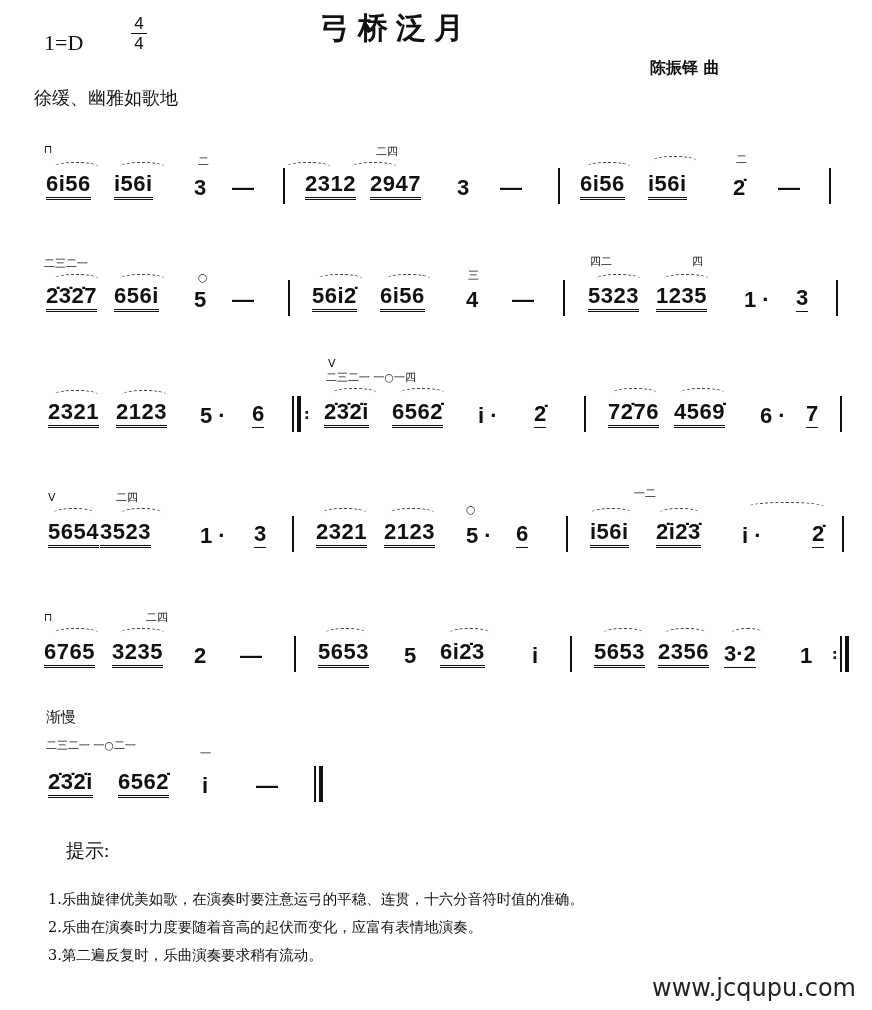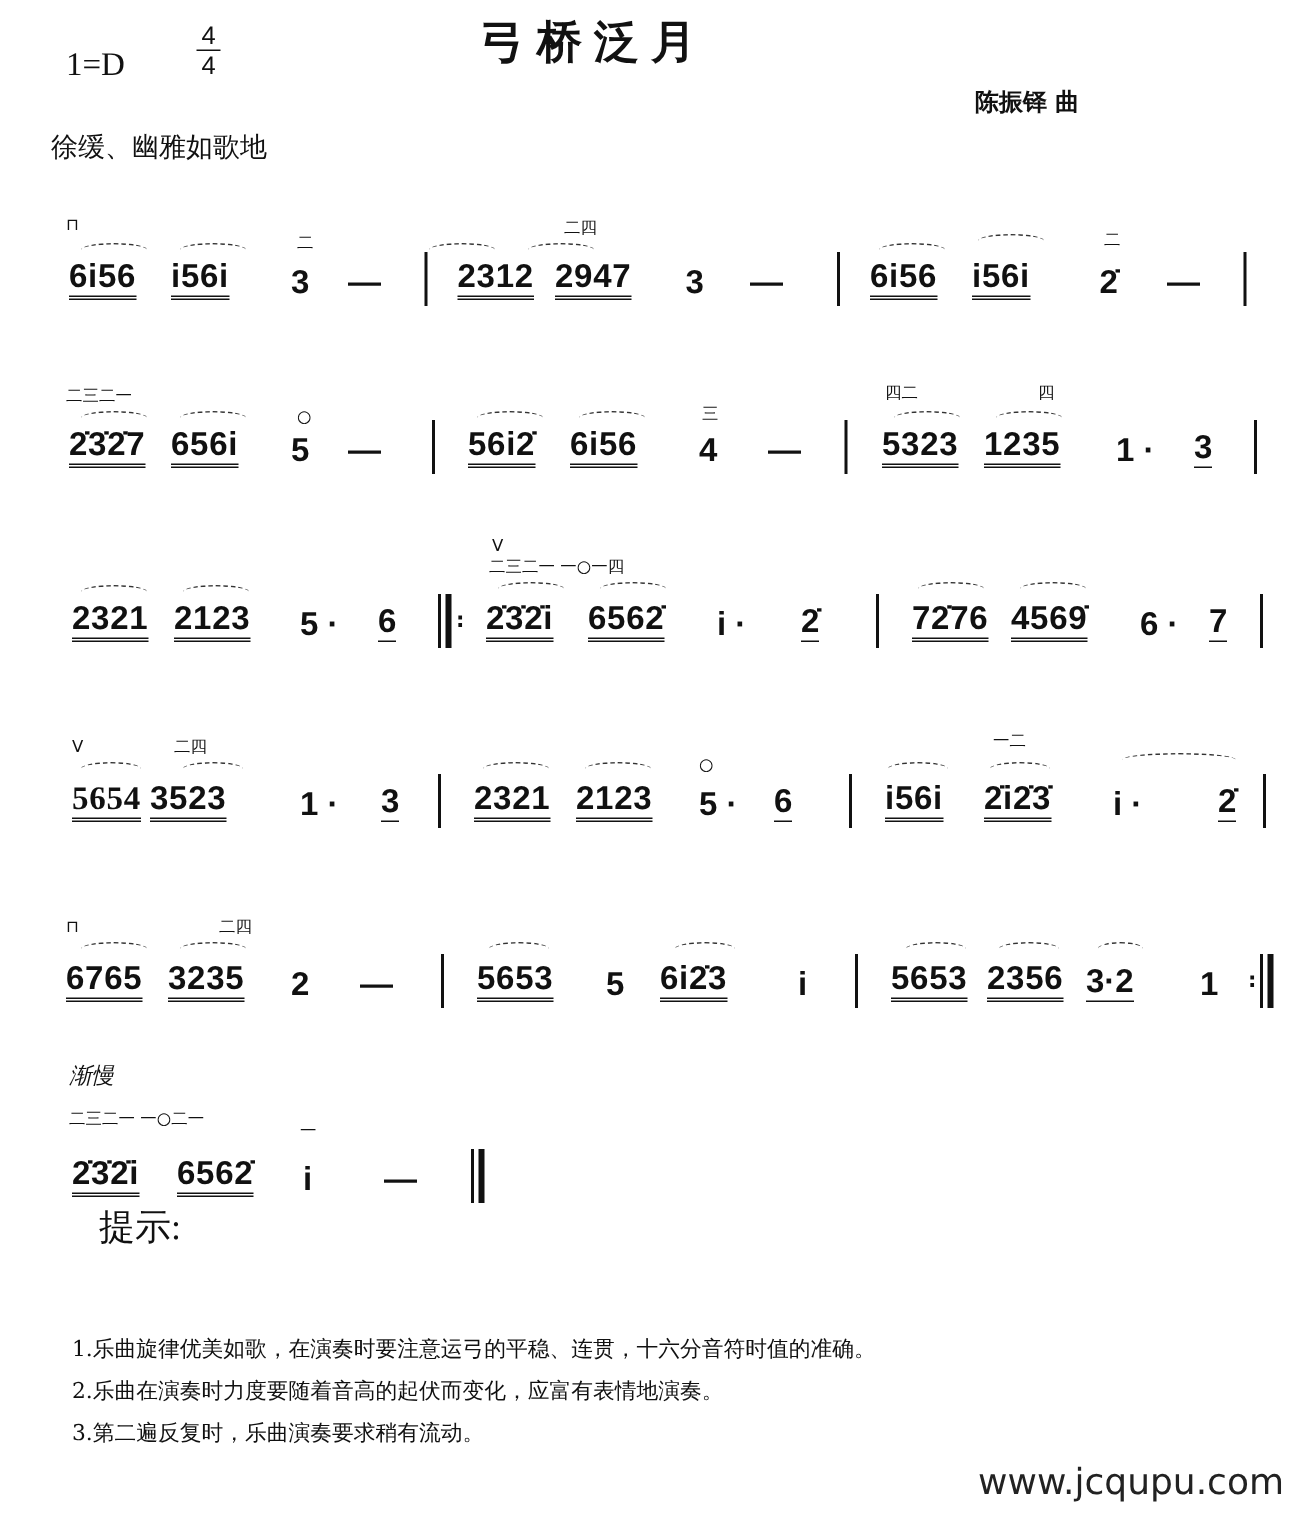--- a/index.html
+++ b/index.html
@@ -14,22 +14,22 @@
   .row { position:absolute; left:0; width:872px; height:60px; }
   .el { position:absolute; bottom:10px; font-family:"Liberation Sans", sans-serif; font-weight:bold; font-size:22px; line-height:24px; }
   .grp { letter-spacing:0.5px; }
   .u2 { border-bottom:3px double #111; padding-bottom:1px; }
   .u1 { border-bottom:1.5px solid #111; padding-bottom:1px; }
   .arc { position:absolute; height:8px; border-top:1.3px dashed #333; border-radius:50% 50% 0 0; }
   .bar { position:absolute; bottom:6px; width:2px; height:36px; background:#111; }
   .dbar { position:absolute; bottom:6px; width:9px; height:36px; border-left:2px solid #111; border-right:4px solid #111; box-sizing:border-box; }
   .rep { position:absolute; bottom:16px; font-size:14px; font-weight:bold; }
   .fing { position:absolute; font-size:11px; line-height:12px; }
-  .slow { left:46px; top:708px; font-size:15px;font-style:italic; }
-  .tip-head { left:66px; top:802px; font-family:Liberation Serif, serif; font-size:24px; }
+  .slow { left:46px; top:708px; font-size:15px; }
+  .tip-head { left:66px; top:838px; font-family:Liberation Serif, serif; font-size:19px; }
   .tip { position:absolute; left:48px; font-family:"DejaVu Serif", serif; font-size:14.5px; }
   .wm { right:16px; top:974px; font-family:"DejaVu Sans", sans-serif; font-size:24px; color:#222; }
 </style>
 </head>
 <body>
 
 <div class="abs key">1=D</div>
 <div class="abs timesig">
   <div>4</div>
   <div class="line"></div>
@@ -120,29 +120,29 @@
   <span class="el grp u2" style="left:674px;">4569̇</span>
   <span class="el" style="left:760px;">6 ·</span>
   <span class="el u1" style="left:806px;">7</span>
   <span class="bar" style="left:840px;"></span>
 </div>
 
 <div class="row" style="top:498px;">
   <span class="fing" style="left:48px;top:-6px;">V</span>
   <span class="fing" style="left:116px;top:-6px;">二四</span>
   <span class="fing" style="left:466px;top:6px;">○</span>
-  <span class="fing" style="left:634px;top:-10px;margin-left:28px;">一二</span>
+  <span class="fing" style="left:634px;top:-10px;">一二</span>
   <span class="arc" style="left:54px;top:10px;width:40px;"></span>
   <span class="arc" style="left:122px;top:10px;width:40px;"></span>
   <span class="arc" style="left:322px;top:10px;width:44px;"></span>
   <span class="arc" style="left:390px;top:10px;width:44px;"></span>
   <span class="arc" style="left:592px;top:10px;width:40px;"></span>
   <span class="arc" style="left:660px;top:10px;width:40px;"></span>
   <span class="arc" style="left:748px;top:4px;width:76px;"></span>
-  <span class="el grp u2" style="left:48px;font-family:Liberation Serif, serif;">5654</span>
+  <span class="el grp u2" style="left:48px;">5654</span>
   <span class="el grp u2" style="left:100px;">3523</span>
   <span class="el" style="left:200px;">1 ·</span>
   <span class="el u1" style="left:254px;">3</span>
   <span class="bar" style="left:292px;"></span>
   <span class="el grp u2" style="left:316px;">2321</span>
   <span class="el grp u2" style="left:384px;">2123</span>
   <span class="el" style="left:466px;">5 ·</span>
   <span class="el u1" style="left:516px;">6</span>
   <span class="bar" style="left:566px;"></span>
   <span class="el grp u2" style="left:590px;">i56i</span>

